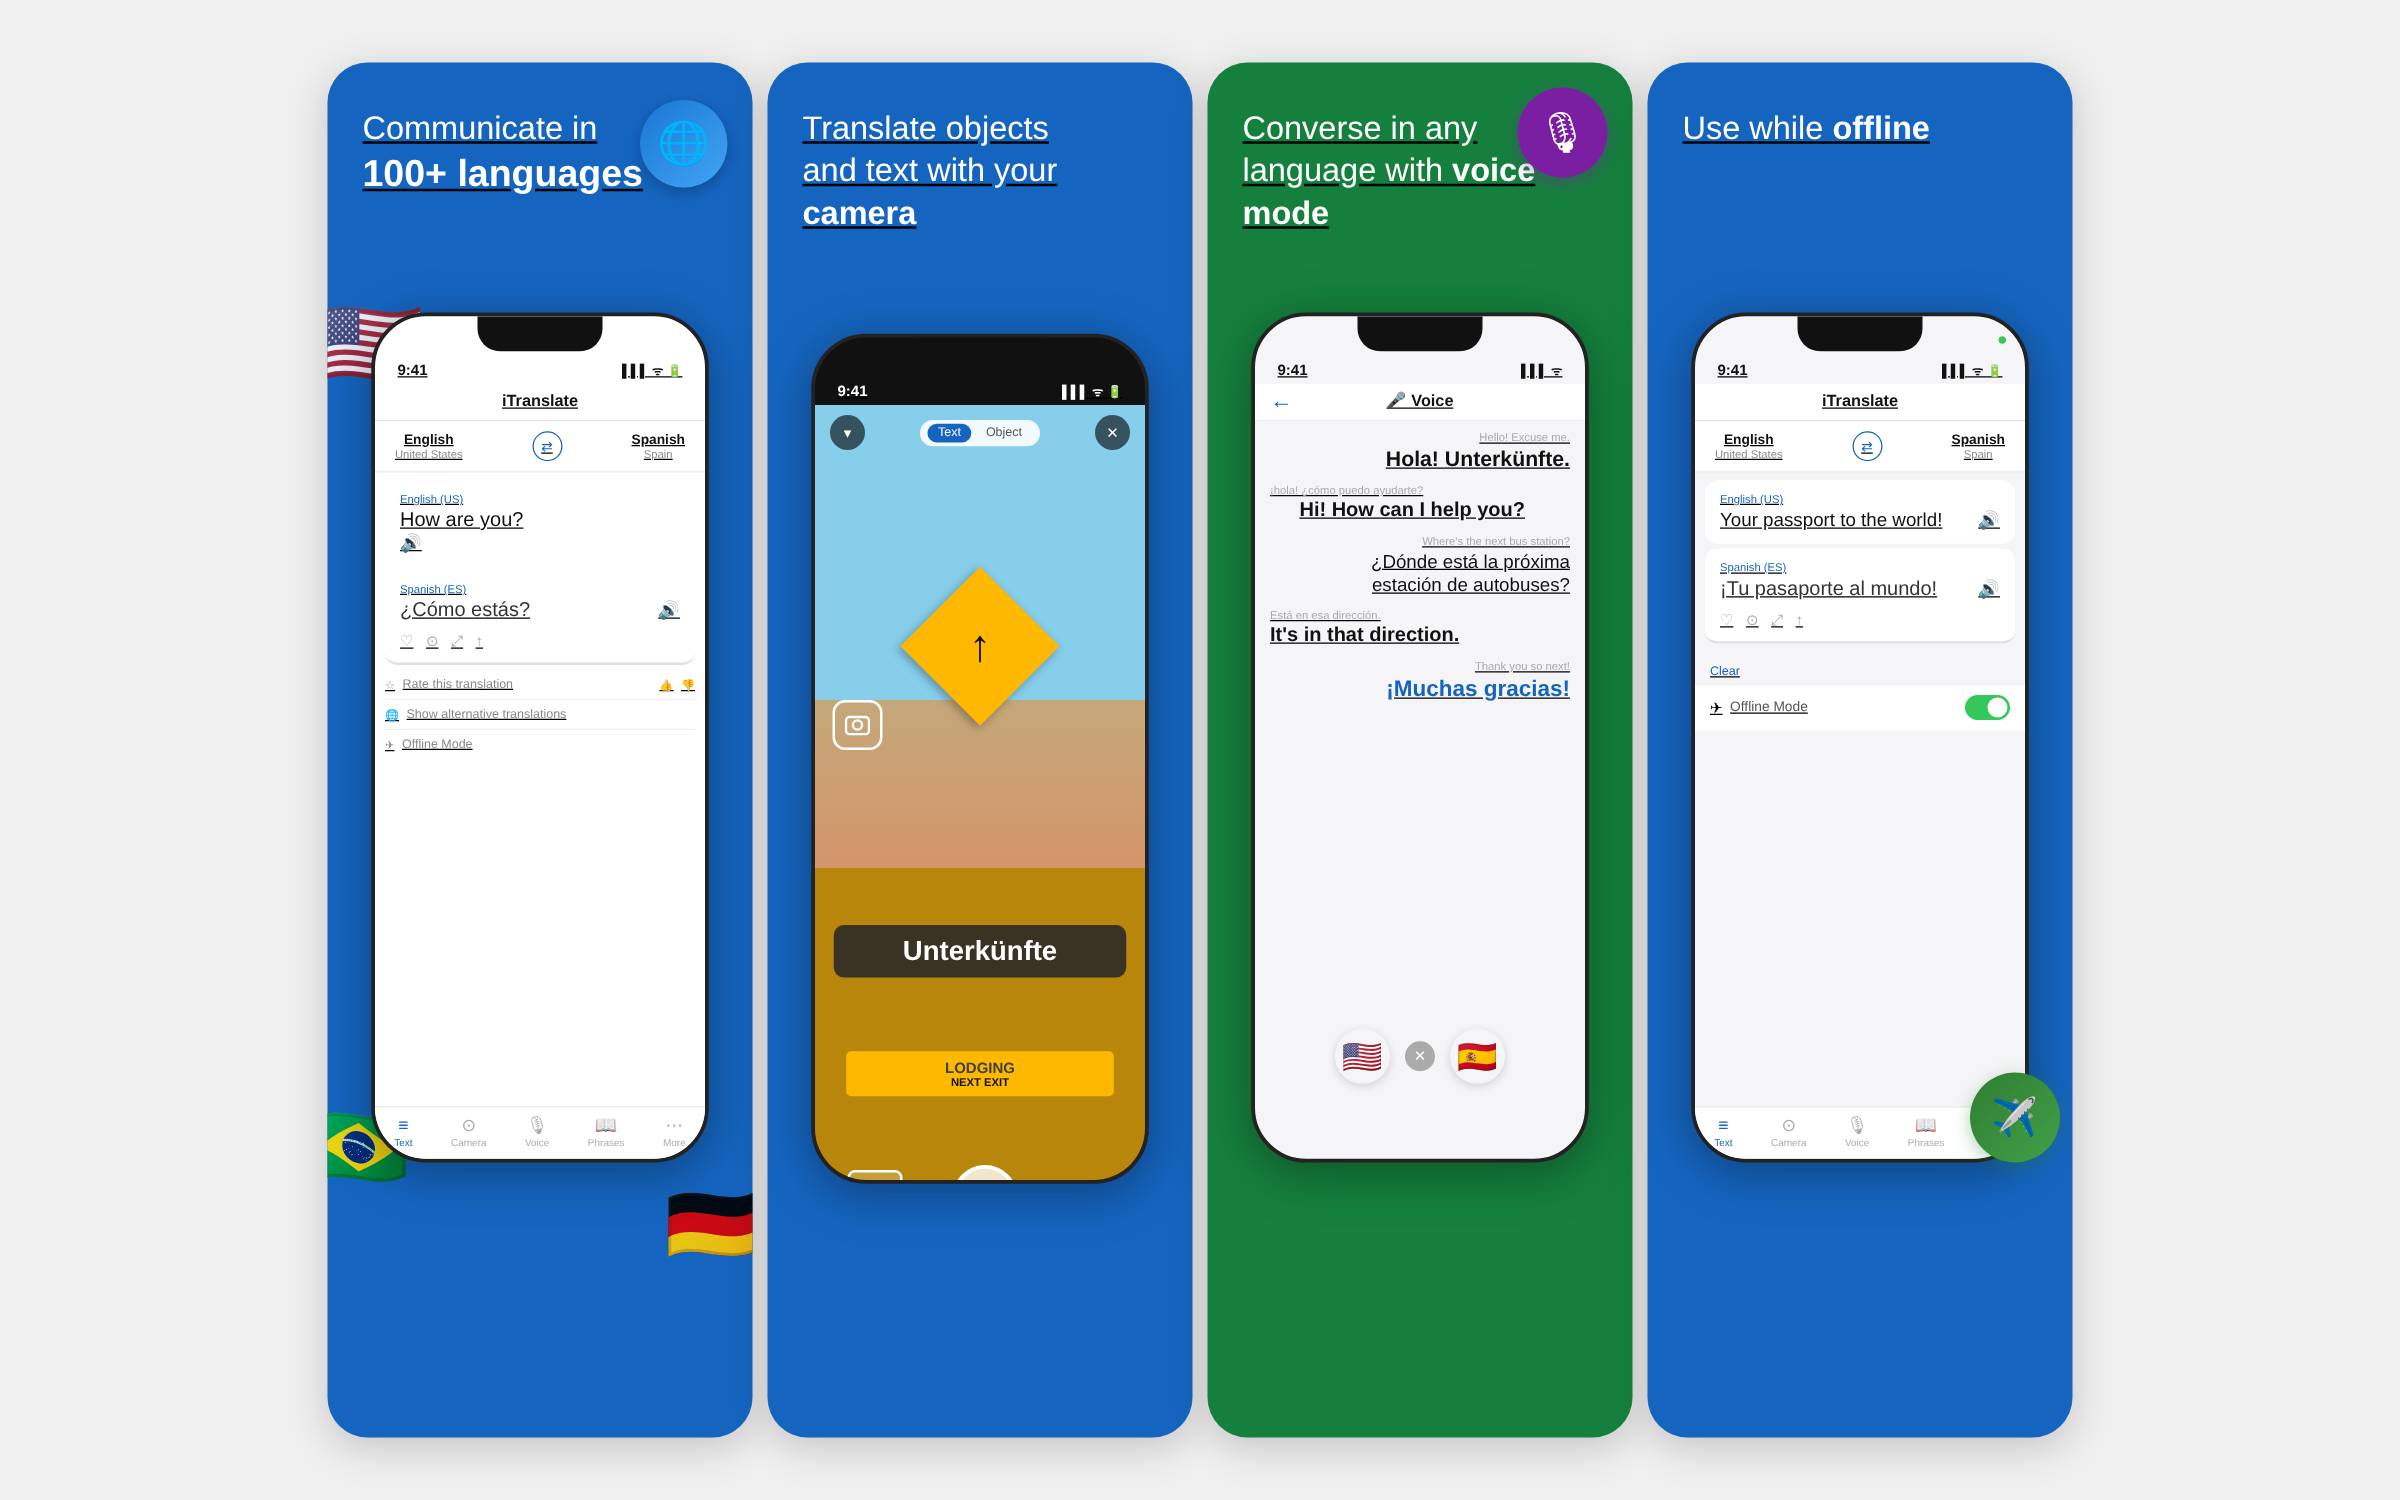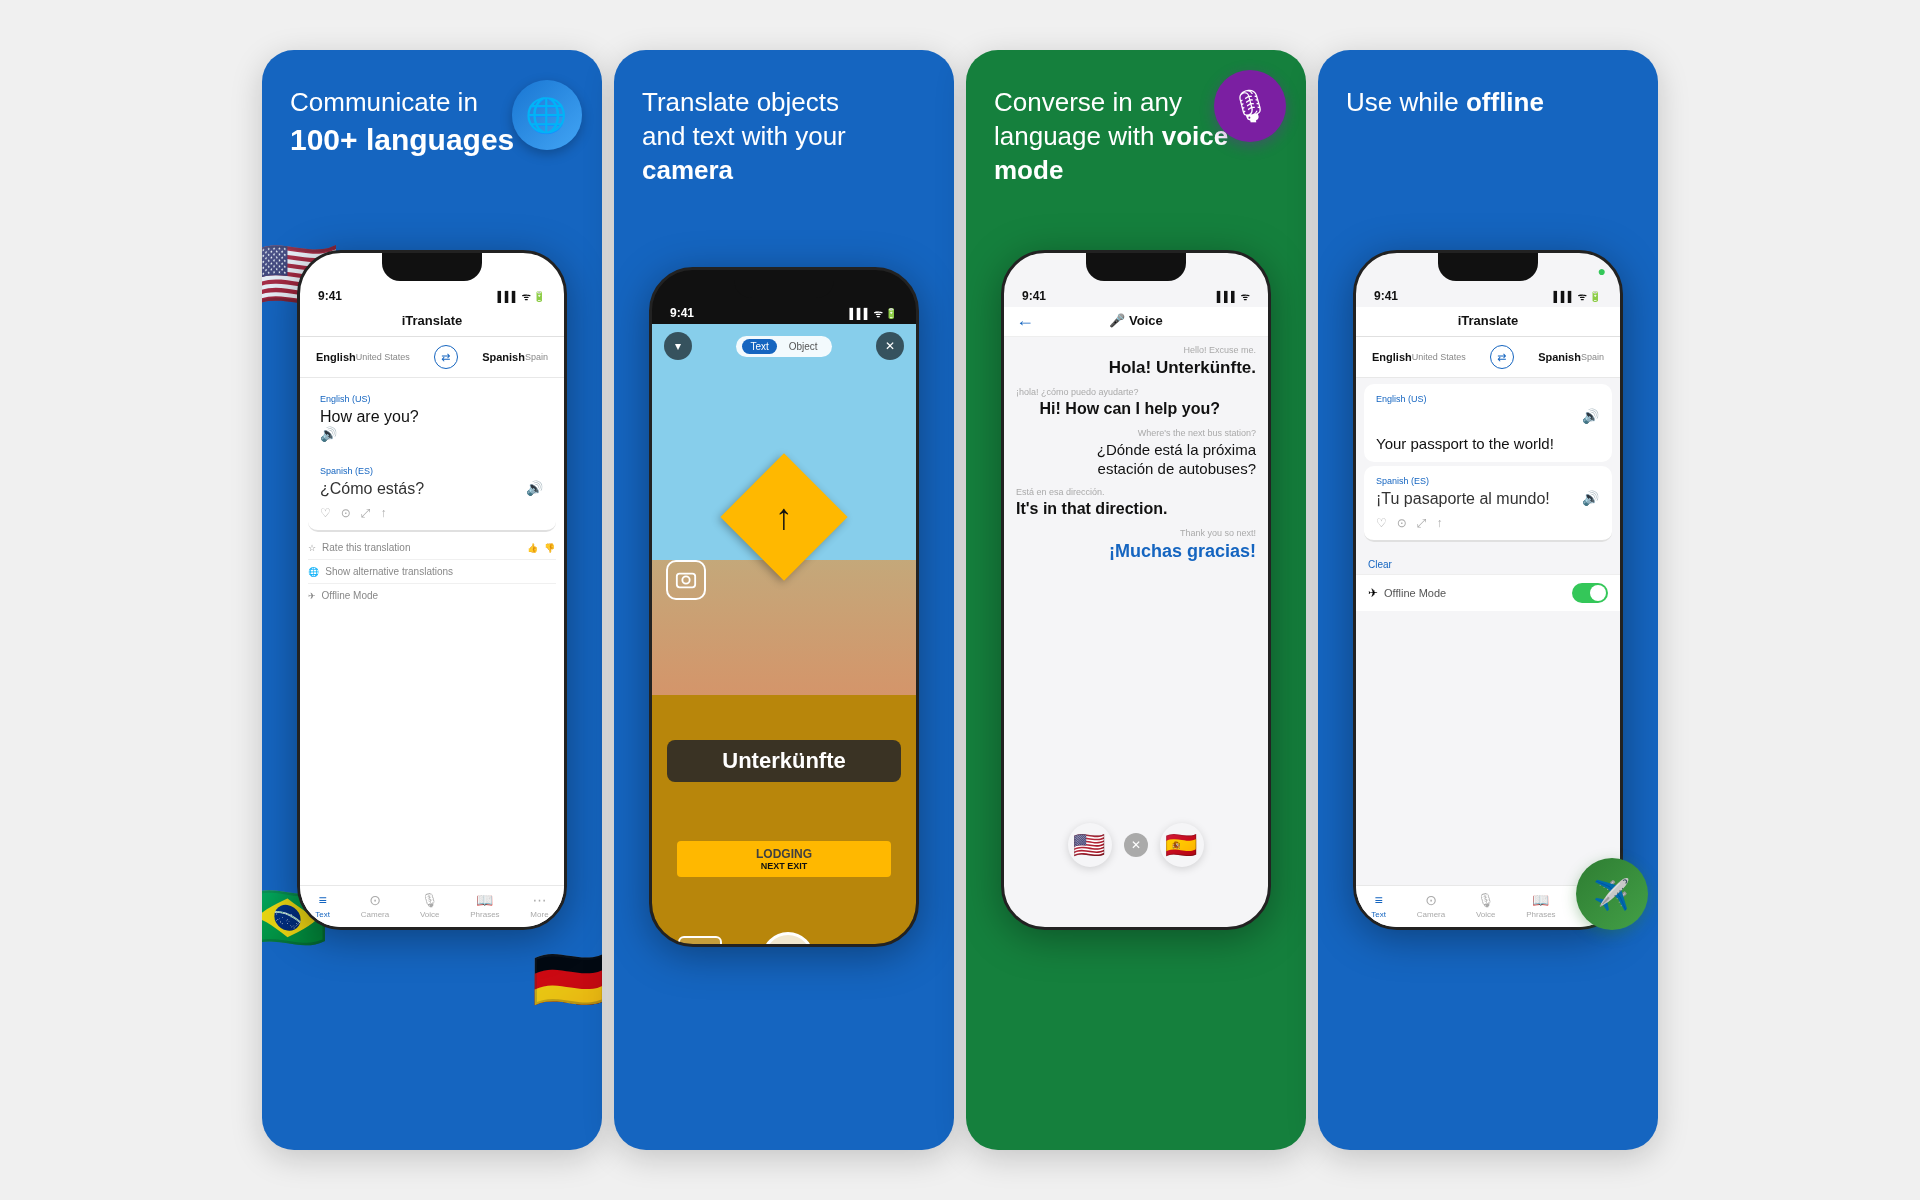--- a/index.html
+++ b/index.html
@@ -13,20 +13,21 @@
       justify-content: center;
       overflow: hidden;
     }
     .screenshots-container {
       display: flex;
       gap: 12px;
       padding: 40px;
       height: 924px;
       align-items: center;
       justify-content: center;
+      text-decoration: underline;
     }
     .screenshot-card {
       width: 340px;
       height: 1100px;
       border-radius: 32px;
       overflow: hidden;
       position: relative;
       box-shadow: 0 8px 32px rgba(0,0,0,0.18);
       display: flex;
       flex-direction: column;
@@ -97,20 +98,21 @@
       display: flex;
       align-items: center;
       justify-content: space-between;
       padding: 8px 16px;
       background: white;
       border-bottom: 1px solid #e8e8e8;
       margin-bottom: 4px;
     }
     .lang-btn {
       display: flex;
+      flex-direction: column;
       align-items: center;
       text-align: center;
     }
     .lang-name { font-size: 11px; font-weight: 600; color: #111; }
     .lang-region { font-size: 9px; color: #888; }
     .swap-icon {
       width: 24px; height: 24px;
       border-radius: 50%;
       border: 1.5px solid #1565c0;
       display: flex; align-items: center; justify-content: center;
@@ -574,21 +576,21 @@
           <div class="swap-icon">⇄</div>
           <div class="lang-btn">
             <span class="lang-name">Spanish</span>
             <span class="lang-region">Spain</span>
           </div>
         </div>
 
         <div class="translation-box" style="margin-top:6px;">
           <div class="translation-label">English (US)</div>
           <div style="display:flex;justify-content:space-between;align-items:flex-start;">
-            <span class="translation-text-src" style="font-size:15px;margin-top:27px;">Your passport to the world!</span>
+            <span class="translation-text-src" style="font-size:15px;">Your passport to the world!</span>
             <span style="font-size:14px;color:#1565c0;">🔊</span>
           </div>
         </div>
 
         <div class="translation-box" style="margin-top:4px; border-bottom:2px solid #e0e0e0;">
           <div class="translation-label">Spanish (ES)</div>
           <div style="display:flex;justify-content:space-between;align-items:flex-start;">
             <span class="translation-text-dst">¡Tu pasaporte al mundo!</span>
             <span style="font-size:14px;color:#aaa;">🔊</span>
           </div>

